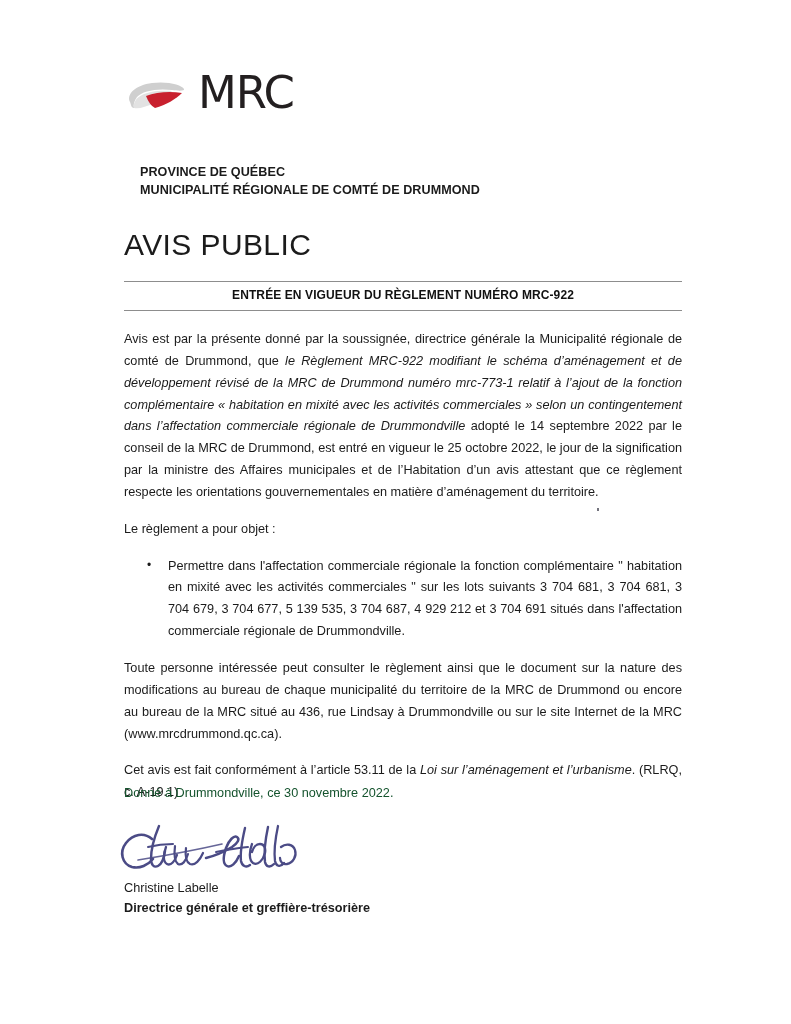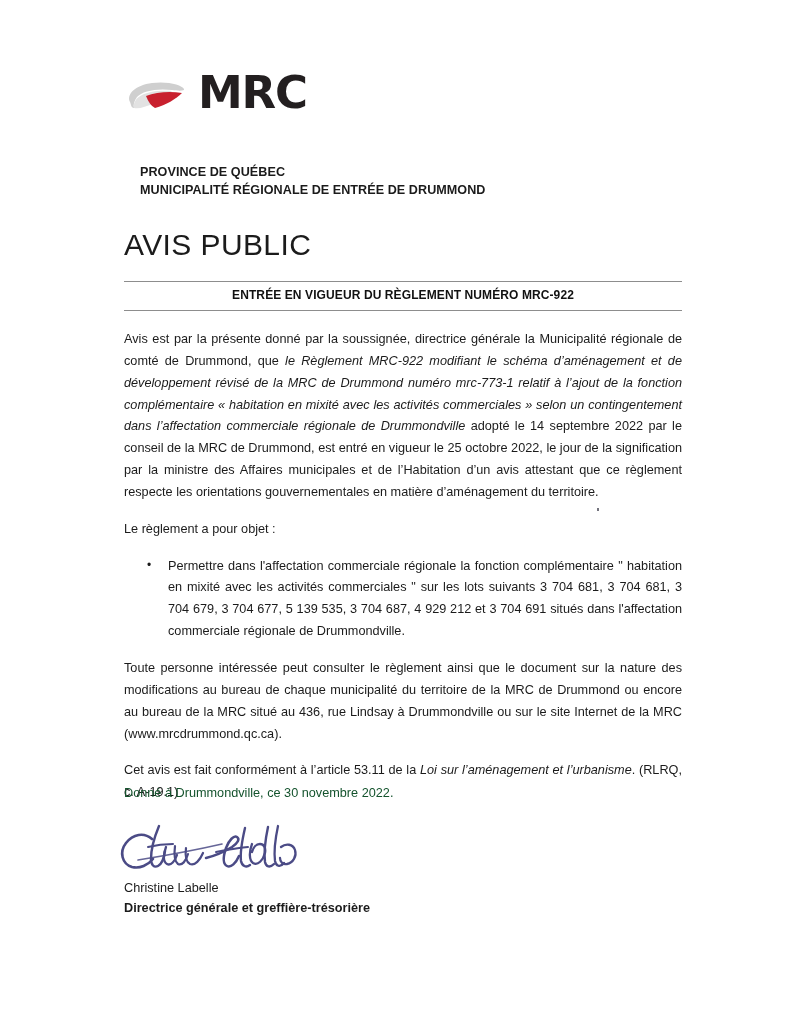--- a/index.html
+++ b/index.html
@@ -36,21 +36,21 @@
     left: 0px;
     top: 8px;
     width: 72px;
     height: 40px;
   }
   .logo-word-top {
     position: absolute;
     left: 74px;
     top: 0px;
     font-size: 45px;
-    font-weight: bold;
+    font-weight: normal;
     letter-spacing: -1.2px;
     color: #231f20;
     line-height: 1;
     font-family: "DejaVu Sans", sans-serif;
   }
   .logo-word-bottom {
     position: absolute;
     left: 0px;
     top: 42px;
     font-size: 31px;
@@ -195,21 +195,21 @@
         <path d="M6 24 C2 16 12 7 28 5 C44 3 58 7 60 11 C61 13 55 13 48 12 C33 10 18 13 13 19 C10 23 9 27 10 30 C7 30 7 26 6 24 Z" fill="#cfcfcf"></path>
         <path d="M10 30 C9 25 12 20 18 17 C25 13 38 12 48 13 C44 17 38 21 30 25 C22 29 15 31 10 30 Z" fill="#e2e2e2"></path>
         <path d="M22 18 C32 14 46 13 58 15 C52 21 42 27 31 30 C27 28 24 23 22 18 Z" fill="#c8202e"></path>
       </svg>
     </div>
     <div class="logo-word-top">MRC</div>
   </div>
 
   <div class="province-block">
     <div>PROVINCE DE QUÉBEC</div>
-    <div>MUNICIPALITÉ RÉGIONALE DE ENTRÉE DE DRUMMOND</div>
+    <div>MUNICIPALITÉ RÉGIONALE DE COMTÉ DE DRUMMOND</div>
   </div>
 
   <div class="avis-title">AVIS PUBLIC</div>
 
   <div class="rule rule-top"></div>
   <div class="subtitle">ENTRÉE EN VIGUEUR DU RÈGLEMENT NUMÉRO MRC-922</div>
   <div class="rule rule-bottom"></div>
 
   <div class="body-block">
 

